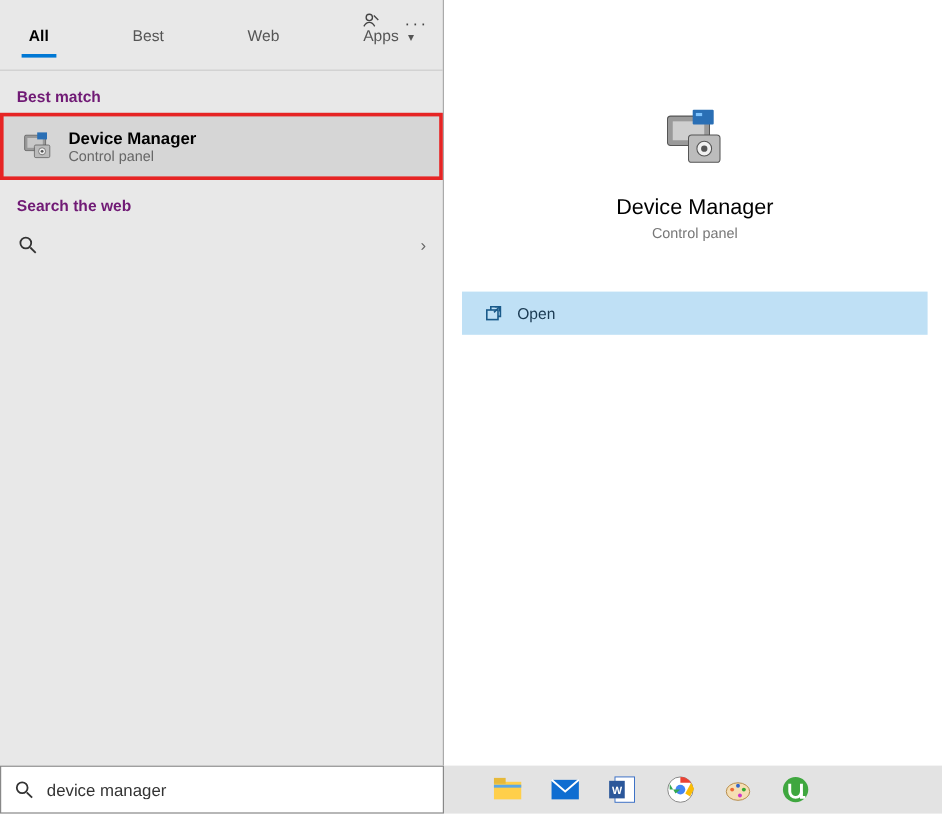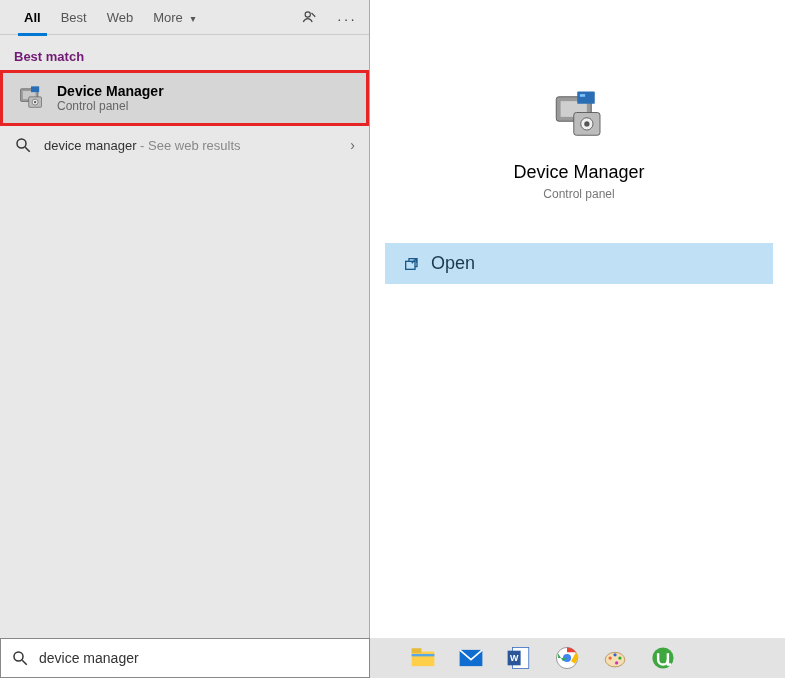--- a/index.html
+++ b/index.html
@@ -1,19 +1,19 @@
 <!DOCTYPE html>
 <html><head>
 <meta charset="utf-8">
 <style>
   * { box-sizing: border-box; margin: 0; padding: 0; font-family: "Segoe UI", Arial, sans-serif; }
   body { width: 785px; height: 678px; overflow: hidden; background: #fff; }
 
   .search-panel { position: absolute; left: 0; top: 0; width: 370px; height: 638px; background: #e8e8e8; border-right: 1px solid #aaa; }
-  .tabs { display: flex; align-items: center; height: 35px; padding: 0 14px; border-bottom: 1px solid #ccc; }
+  .tabs { display: flex; align-items: center; height: 59px; padding: 0 14px; border-bottom: 1px solid #ccc; justify-content: space-between; }
   .tab { padding: 10px 10px; font-size: 13px; color: #555; cursor: pointer; position: relative; }
   .tab.active { color: #000; font-weight: 600; }
   .tab.active::after { content:""; position:absolute; left:4px; right:4px; bottom:-1px; height:3px; background:#0078d4; }
   .tab .chev { margin-left:4px; font-size:10px; color:#555;}
 
   .header-actions { position:absolute; right:12px; top:10px; display:flex; gap:18px; align-items:center;}
   .header-actions .hicon { width:18px; height:18px; color:#444; }
   .dots { letter-spacing:2px; font-size:14px; color:#444;}
 
   .section-label { font-weight:600; font-size:13px; padding:14px 14px 6px 14px; color:#701a75;}
@@ -36,42 +36,42 @@
 
   
   .detail { position:absolute; left:385px; top:60px; right:12px; background:#fff; }
   .detail-card { display:flex; flex-direction:column; align-items:center; padding:28px 0 18px 0;}
   .big-icon { width:56px; height:56px; }
   .detail-title { font-size:18px; margin-top:18px; color:#000;}
   .detail-sub { font-size:12px; color:#777; margin-top:4px;}
 
   .action-row { margin-top:24px; background:#bfe0f5; display:flex; align-items:center; gap:12px; padding:10px 18px; cursor:pointer; }
   .action-row .aicon { width:16px; height:16px; color:#1a5a8a;}
-  .action-row .alabel { font-size:18px; color:#1a3a52;}
+  .action-row .alabel { font-size:13px; color:#1a3a52;}
 
   
   .searchbar { position:absolute; left:0; bottom:0; width:370px; height:40px; background:#fff; border:1px solid #888; display:flex; align-items:center; padding:0 10px; gap:10px;}
   .searchbar .loupe { width:18px; height:18px; color:#333;}
   .searchbar input { border:none; outline:none; flex:1; font-size:14px; color:#333; background:transparent;}
 
   
   .taskbar { position:absolute; left:370px; bottom:0; right:0; height:40px; background:#e3e3e3; display:flex; align-items:center; padding:0 40px; gap:22px;}
   .tb-icon { width:26px; height:26px; display:flex; align-items:center; justify-content:center;}
 </style>
 </head>
 <body>
 
 <div class="search-panel">
 
   <div class="tabs">
     <div class="tab active">All</div>
     <div class="tab">Best</div>
     <div class="tab">Web</div>
     <div class="tab">
-      <span>More</span>
+      <span>Apps</span>
       <span class="chev">▾</span>
     </div>
   </div>
 
   <div class="header-actions">
     <span class="hicon">
       <svg viewBox="0 0 24 24" fill="none" stroke="currentColor" stroke-width="1.5">
         <circle cx="9" cy="6" r="3.5"></circle>
           <path d="M3 16c1.5-3 4-4.5 6-4.5s4.5 1.5 6 4.5"></path>
           <path d="M14 4l5 5"></path>
@@ -92,30 +92,28 @@
         <circle cx="31" cy="31" r="2" fill="#555"></circle>
         <rect x="24" y="4" width="14" height="10" fill="#2a6fb5"></rect>
       </svg>
     </span>
     <div class="result-text">
       <div class="title">Device Manager</div>
       <div class="sub">Control panel</div>
     </div>
   </div>
 
+  <div class="section-label">Search the web</div>
 
   <div class="web-item">
     <span class="loupe">
       <svg viewBox="0 0 24 24" fill="none" stroke="currentColor" stroke-width="2">
         <circle cx="10" cy="10" r="6"></circle>
           <line x1="15" y1="15" x2="21" y2="21"></line>
       </svg>
-    </span>
-    <span class="wtxt">
-      <span>device manager</span><span class="muted"> - See web results</span>
     </span>
     <span class="arrow">›</span>
   </div>
 </div>
 
 <div class="detail">
   <div class="detail-card">
     <span class="big-icon">
       <svg viewBox="0 0 64 64">
         <rect x="6" y="10" width="40" height="28" rx="3" fill="#9a9a9a" stroke="#555"></rect>

